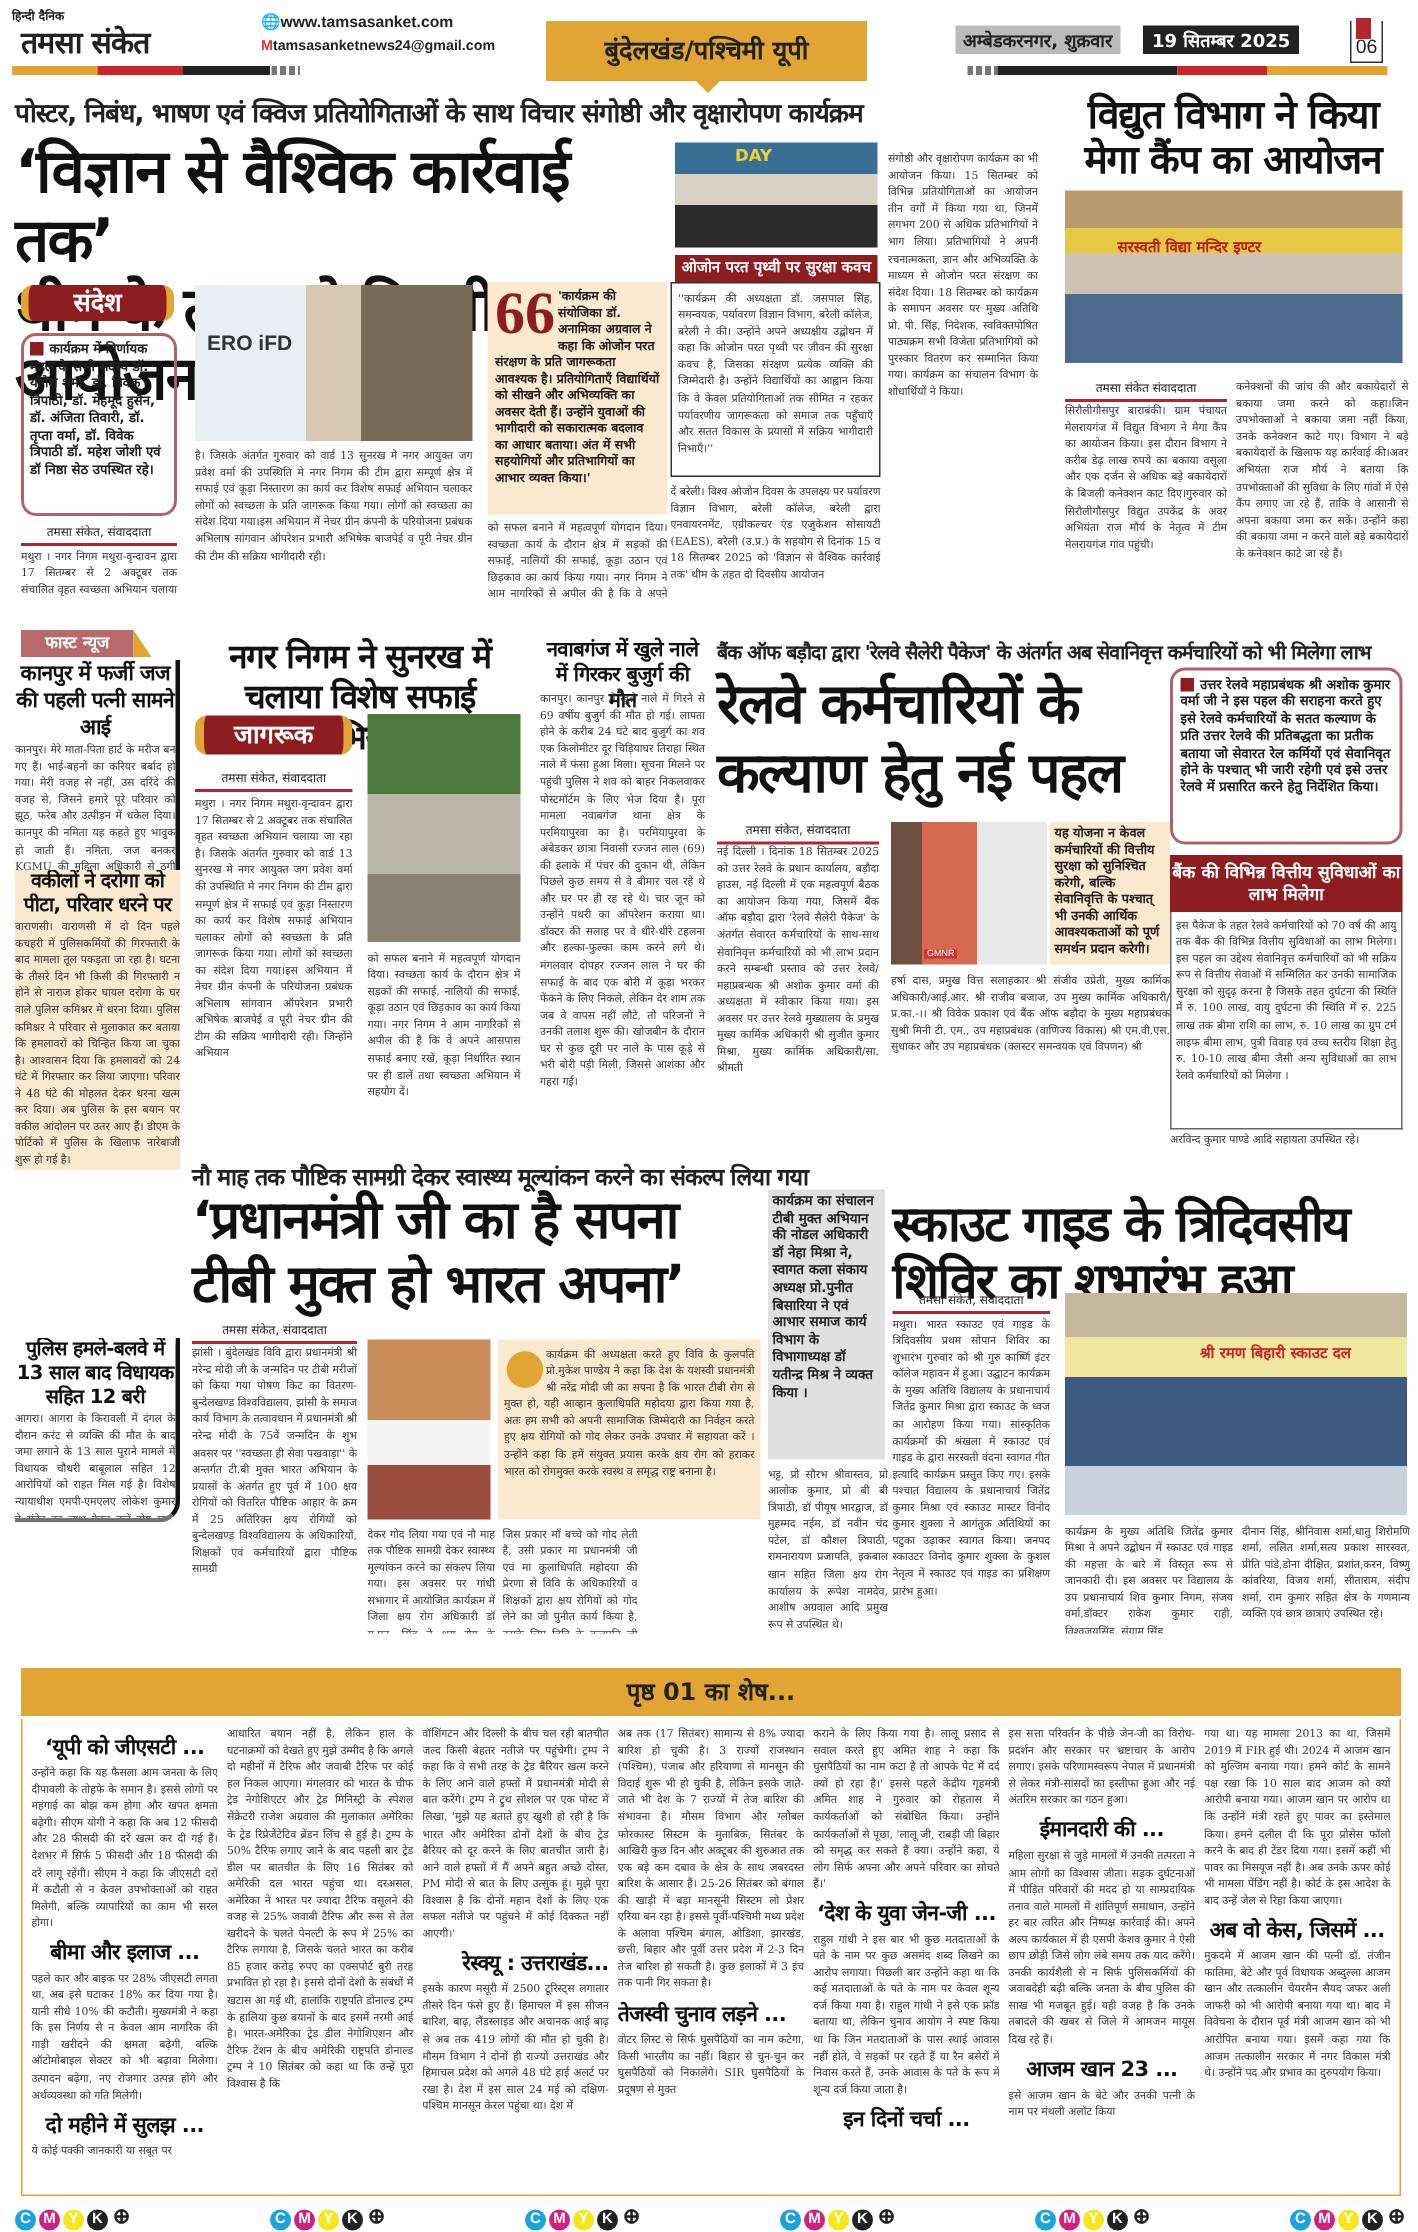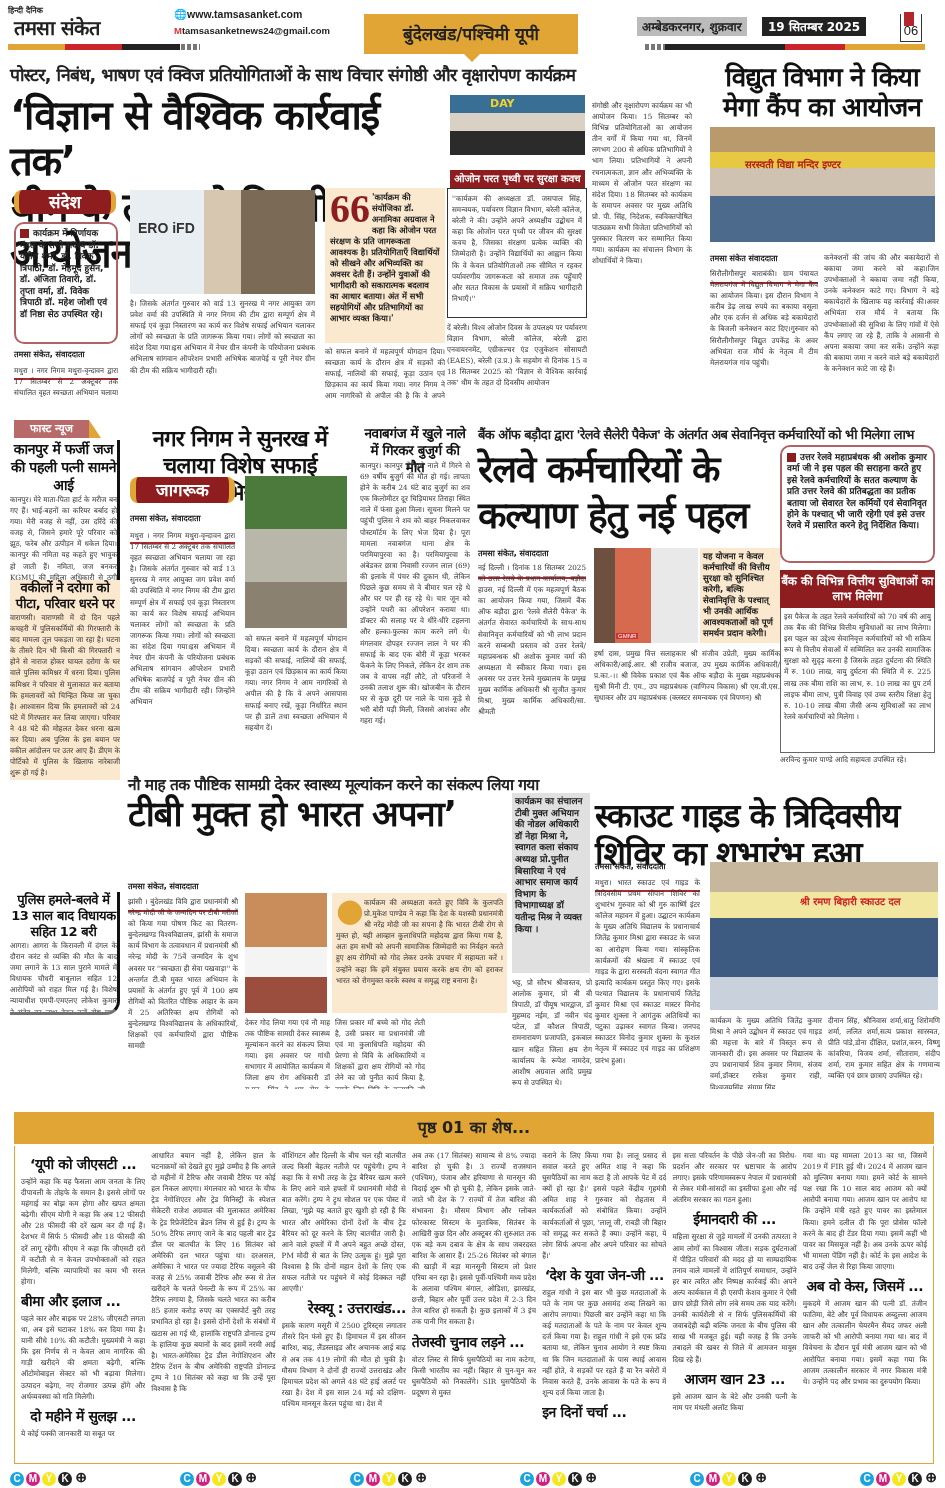--- a/index.html
+++ b/index.html
@@ -15,21 +15,21 @@
 .dateline{left:637px;top:17px;background:#bbb;font-size:12px;padding:1px 5px;font-weight:bold}
 .datebox{left:762px;top:17px;background:#222;color:#fff;font-size:12px;padding:1px 6px;font-weight:bold}
 .pageno{left:900px;top:14px;width:22px;height:28px;border:1px solid #333;border-top:0;font-size:13px;text-align:center;padding-top:9px;font-family:"Liberation Sans",sans-serif}
 .bookmark{left:904px;top:12px;width:10px;height:14px;background:#b3262c}
 .stripe{height:6px;top:44px}
 .h-kicker{font-weight:900;font-size:16px;letter-spacing:-0.6px;color:#222;white-space:nowrap}
 .h-big{font-weight:900;font-size:40px;line-height:46px;letter-spacing:-1.2px;color:#111}
 .h-mid{font-weight:900;font-size:27px;line-height:32px;letter-spacing:-0.8px;color:#111}
 .h-small{font-weight:900;font-size:14px;line-height:18px;letter-spacing:-0.4px;color:#111;text-align:center}
 .body{font-size:7.2px;line-height:11.1px;color:#333;text-align:justify;font-family:"DejaVu Serif",serif}
-.byline{font-size:8px;font-weight:bold;text-align:left;border-bottom:2px solid #b3262c;padding-bottom:19px}
+.byline{font-size:8px;font-weight:normal;text-align:center;border-bottom:2px solid #b3262c;padding-bottom:3px}
 .photo{background:linear-gradient(135deg,#8a7a5e,#c9b590 40%,#6e7f8f 70%,#4a5d6e)}
 .redlabel{background:#8e1d1f;color:#fff;font-weight:900;text-align:center}
 .quotebox{background:#fbe9cf}
 .sidebox{border:2px solid #b06266;border-radius:10px}
 .cmyk{font-size:10px;font-weight:bold;font-family:"Liberation Sans",sans-serif}
 .dot{display:inline-block;width:14px;height:14px;border-radius:50%;text-align:center;line-height:14px;color:#fff;margin-right:2px}
 .bullet{display:inline-block;width:9px;height:9px;background:#8e1d1f;margin-right:4px;vertical-align:middle}
 .cont-head{font-weight:900;font-size:14px;letter-spacing:-0.4px;margin:4px 0 3px;color:#111}
 </style>
 </head>
@@ -65,21 +65,21 @@
 .masthead .stripe[style*="left:400px"]{left:785px!important;width:60px!important}
 .masthead .stripe[style*="left:458px"]{left:845px!important;width:80px!important}
 .masthead .stripe[style*="left:65px"]{left:65px;width:57px}
 </style>
 
 <div class="abs h-kicker" style="left:10px;top:62px;font-size:17.5px">पोस्टर, निबंध, भाषण एवं क्विज प्रतियोगिताओं के साथ विचार संगोष्ठी और वृक्षारोपण कार्यक्रम</div>
 <div class="abs h-big" style="left:10px;top:92px;width:440px">
   <div>‘विज्ञान से वैश्विक कार्रवाई तक’</div>
   <div>थीम के तहत दो दिवसीय आयोजन</div>
 </div>
-<div class="abs photo" style="left:450px;top:95px;width:135px;height:60px;background:linear-gradient(180deg,#3a6f95 0 30%,#d9d2c4 30% 60%,#2b2b2b 60%)">
+<div class="abs photo" style="left:450px;top:95px;width:135px;height:70px;background:linear-gradient(180deg,#3a6f95 0 30%,#d9d2c4 30% 60%,#2b2b2b 60%)">
   <span style="position:absolute;left:40px;top:2px;color:#f2d22e;font-weight:900;font-size:11px">DAY</span>
 </div>
 <div class="abs redlabel" style="left:450px;top:170px;width:135px;height:18px;font-size:10px;line-height:18px">ओजोन परत पृथ्वी पर सुरक्षा कवच</div>
 <div class="abs body" style="left:592px;top:100px;width:100px;height:300px;overflow:hidden">संगोष्ठी और वृक्षारोपण कार्यक्रम का भी आयोजन किया। 15 सितम्बर को विभिन्न प्रतियोगिताओं का आयोजन तीन वर्गों में किया गया था, जिनमें लगभग 200 से अधिक प्रतिभागियों ने भाग लिया। प्रतिभागियों ने अपनी रचनात्मकता, ज्ञान और अभिव्यक्ति के माध्यम से ओजोन परत संरक्षण का संदेश दिया। 18 सितम्बर को कार्यक्रम के समापन अवसर पर मुख्य अतिथि प्रो. पी. सिंह, निदेशक, स्वविक्तपोषित पाठ्यक्रम सभी विजेता प्रतिभागियों को पुरस्कार वितरण कर सम्मानित किया गया। कार्यक्रम का संचालन विभाग के शोधार्थियों ने किया।</div>
 
 <div class="abs redlabel" style="left:14px;top:190px;width:102px;height:24px;font-size:17px;line-height:24px;border-radius:8px;border-left:5px solid #e0a534;border-right:5px solid #e0a534">संदेश</div>
 <div class="abs sidebox" style="left:14px;top:222px;width:104px;height:122px;padding:4px 4px;font-size:8.8px;line-height:11.5px;font-weight:bold">
   <span class="bullet"></span><span>कार्यक्रम में निर्णायक मंडल के सभी सदस्य डॉ. योगेश शर्मा, डॉ. विवेक त्रिपाठी, डॉ. मेहमूद हुसैन, डॉ. अंजिता तिवारी, डॉ. तृप्ता वर्मा, डॉ. विवेक त्रिपाठी डॉ. महेश जोशी एवं डॉ निष्ठा सेठ उपस्थित रहे।</span>
 </div>
 <div class="abs byline" style="left:14px;top:348px;width:104px">तमसा संकेत, संवाददाता</div>
@@ -149,20 +149,21 @@
 <div class="abs quotebox" style="left:700px;top:548px;width:80px;height:95px;padding:3px;font-size:8.5px;line-height:11px;font-weight:bold;overflow:hidden">यह योजना न केवल कर्मचारियों की वित्तीय सुरक्षा को सुनिश्चित करेगी, बल्कि सेवानिवृत्ति के पश्चात् भी उनकी आर्थिक आवश्यकताओं को पूर्ण समर्थन प्रदान करेगी।</div>
 <div class="abs body" style="left:594px;top:648px;width:186px;height:112px;overflow:hidden">हर्षा दास, प्रमुख वित्त सलाहकार श्री संजीव उप्रेती, मुख्य कार्मिक अधिकारी/आई.आर. श्री राजीव बजाज, उप मुख्य कार्मिक अधिकारी/प्र.का.-।। श्री विवेक प्रकाश एवं बैंक ऑफ बड़ौदा के मुख्य महाप्रबंधक सुश्री मिनी टी. एम., उप महाप्रबंधक (वाणिज्य विकास) श्री एम.वी.एस. सुधाकर और उप महाप्रबंधक (क्लस्टर समन्वयक एवं विपणन) श्री</div>
 <div class="abs redlabel" style="left:780px;top:570px;width:155px;height:38px;font-size:11.5px;line-height:15px;padding-top:4px">बैंक की विभिन्न वित्तीय सुविधाओं का लाभ मिलेगा</div>
 <div class="abs" style="left:780px;top:608px;width:155px;height:145px;border:1px solid #666;border-top:0;padding:3px;overflow:hidden">
   <div class="body">इस पैकेज के तहत रेलवे कर्मचारियों को 70 वर्ष की आयु तक बैंक की विभिन्न वित्तीय सुविधाओं का लाभ मिलेगा। इस पहल का उद्देश्य सेवानिवृत्त कर्मचारियों को भी सक्रिय रूप से वित्तीय सेवाओं में सम्मिलित कर उनकी सामाजिक सुरक्षा को सुदृढ़ करना है जिसके तहत दुर्घटना की स्थिति में रु. 100 लाख, वायु दुर्घटना की स्थिति में रु. 225 लाख तक बीमा राशि का लाभ, रु. 10 लाख का ग्रुप टर्म लाइफ बीमा लाभ, पुत्री विवाह एवं उच्च स्तरीय शिक्षा हेतु रु. 10-10 लाख बीमा जैसी अन्य सुविधाओं का लाभ रेलवे कर्मचारियों को मिलेगा ।</div>
 </div>
 <div class="abs body" style="left:780px;top:754px;width:160px;height:12px;overflow:hidden;white-space:nowrap">अरविन्द कुमार पाण्डे आदि सहायता उपस्थित रहे।</div>
 
 <div class="abs h-kicker" style="left:128px;top:773px;font-size:15.5px">नौ माह तक पौष्टिक सामग्री देकर स्वास्थ्य मूल्यांकन करने का संकल्प लिया गया</div>
 <div class="abs h-big" style="left:128px;top:793px;width:400px;font-size:35px;line-height:43px">
+  <div>‘प्रधानमंत्री जी का है सपना</div>
   <div>टीबी मुक्त हो भारत अपना’</div>
 </div>
 <div class="abs" style="left:512px;top:793px;width:78px;height:180px;background:#e0e0e0;padding:3px;font-size:9px;line-height:11.6px;font-weight:bold;overflow:hidden">कार्यक्रम का संचालन टीबी मुक्त अभियान की नोडल अधिकारी डॉ नेहा मिश्रा ने, स्वागत कला संकाय अध्यक्ष प्रो.पुनीत बिसारिया ने एवं आभार समाज कार्य विभाग के विभागाध्यक्ष डॉ यतीन्द्र मिश्र ने व्यक्त किया ।</div>
 <div class="abs byline" style="left:128px;top:880px;width:110px">तमसा संकेत, संवाददाता</div>
 <div class="abs body" style="left:128px;top:896px;width:110px;height:190px;overflow:hidden">झांसी । बुंदेलखंड विवि द्वारा प्रधानमंत्री श्री नरेन्द्र मोदी जी के जन्मदिन पर टीबी मरीजों को किया गया पोषण किट का वितरण- बुन्देलखण्ड विश्वविद्यालय, झांसी के समाज कार्य विभाग के तत्वावधान में प्रधानमंत्री श्री नरेन्द्र मोदी के 75वें जन्मदिन के शुभ अवसर पर ''स्वच्छता ही सेवा पखवाड़ा'' के अन्तर्गत टी.बी मुक्त भारत अभियान के प्रयासों के अंतर्गत हुए पूर्व में 100 क्षय रोगियों को वितरित पौष्टिक आहार के क्रम में 25 अतिरिक्त क्षय रोगियों को बुन्देलखण्ड विश्वविद्यालय के अधिकारियों, शिक्षकों एवं कर्मचारियों द्वारा पौष्टिक सामग्री</div>
 <div class="abs photo" style="left:245px;top:893px;width:82px;height:120px;background:linear-gradient(180deg,#c98d5b 0 45%,#f4f4f4 45% 70%,#9b4e3e 70%)"></div>
 <div class="abs quotebox" style="left:332px;top:893px;width:175px;height:120px;padding:4px;overflow:hidden">
   <span style="float:left;color:#e0a534;font-size:32px;line-height:26px;font-weight:900">●</span>
   <div class="body">कार्यक्रम की अध्यक्षता करते हुए विवि के कुलपति प्रो.मुकेश पाण्डेय ने कहा कि देश के यशस्वी प्रधानमंत्री श्री नरेंद्र मोदी जी का सपना है कि भारत टीबी रोग से मुक्त हो, यही आव्हान कुलाधिपति महोदया द्वारा किया गया है, अतः हम सभी को अपनी सामाजिक जिम्मेदारी का निर्वहन करते हुए क्षय रोगियों को गोद लेकर उनके उपचार में सहायता करें । उन्होंने कहा कि हमें संयुक्त प्रयास करके क्षय रोग को हराकर भारत को रोगमुक्त करके स्वस्थ व समृद्ध राष्ट्र बनाना है।</div>
 </div>
@@ -180,21 +181,21 @@
   <span style="position:absolute;left:90px;top:32px;color:#c22;font-weight:900;font-size:10px;width:110px">श्री रमण बिहारी स्काउट दल</span>
 </div>
 <div class="abs body" style="left:710px;top:1015px;width:112px;height:74px;overflow:hidden">कार्यक्रम के मुख्य अतिथि जितेंद्र कुमार मिश्रा ने अपने उद्बोधन में स्काउट एवं गाइड की महत्ता के बारे में विस्तृत रूप से जानकारी दी। इस अवसर पर विद्यालय के उप प्रधानाचार्य शिव कुमार निगम, संजय वर्मा,डॉक्टर राकेश कुमार राही, विश्वजयसिंह, संग्राम सिंह,</div>
 <div class="abs body" style="left:828px;top:1015px;width:112px;height:74px;overflow:hidden">दीनान सिंह, श्रीनिवास शर्मा,धातु शिरोमणि शर्मा, ललित शर्मा,सत्य प्रकाश सारस्वत, प्रीति पांडे,डोना दीक्षित, प्रशांत,करन, विष्णु कांवरिया, विजय शर्मा, सीताराम, संदीप शर्मा, राम कुमार सहित क्षेत्र के गणमान्य व्यक्ति एवं छात्र छात्राएं उपस्थित रहे।</div>
 
 <div class="abs" style="left:14px;top:1112px;width:920px;height:32px;background:#e0a534;text-align:center;font-size:16px;line-height:32px;font-weight:bold">पृष्ठ 01 का शेष...</div>
 <div class="abs" id="cont-wrap" style="left:14px;top:1146px;width:920px;height:318px;border:1.5px solid #e0a534;border-top:0;display:flex;gap:6px;padding:4px 6px;overflow:hidden">
     <div style="flex: 1 1 0%; overflow: hidden;">
       <div class="cont-head" style="text-align: center;">‘यूपी को जीएसटी ...</div>
       <div class="body">उन्होंने कहा कि यह फैसला आम जनता के लिए दीपावली के तोहफे के समान है। इससे लोगों पर महंगाई का बोझ कम होगा और खपत क्षमता बढ़ेगी। सीएम योगी ने कहा कि अब 12 फीसदी और 28 फीसदी की दरें खत्म कर दी गई हैं। देशभर में सिर्फ 5 फीसदी और 18 फीसदी की दरें लागू रहेंगी। सीएम ने कहा कि जीएसटी दरों में कटौती से न केवल उपभोक्ताओं को राहत मिलेगी, बल्कि व्यापारियों का काम भी सरल होगा।</div>
-      <div class="cont-head" style="text-align: left;">बीमा और इलाज ...</div>
+      <div class="cont-head" style="text-align: center;">बीमा और इलाज ...</div>
       <div class="body">पहले कार और बाइक पर 28% जीएसटी लगता था, अब इसे घटाकर 18% कर दिया गया है। यानी सीधे 10% की कटौती। मुख्यमंत्री ने कहा कि इस निर्णय से न केवल आम नागरिक की गाड़ी खरीदने की क्षमता बढ़ेगी, बल्कि ऑटोमोबाइल सेक्टर को भी बढ़ावा मिलेगा। उत्पादन बढ़ेगा, नए रोजगार उत्पन्न होंगे और अर्थव्यवस्था को गति मिलेगी।</div>
       <div class="cont-head" style="text-align: center;">दो महीने में सुलझ ...</div>
       <div class="body">ये कोई पक्की जानकारी या सबूत पर</div>
     </div>
     <div style="flex: 1 1 0%; overflow: hidden;">
       <div class="body">आधारित बयान नहीं है, लेकिन हाल के घटनाक्रमों को देखते हुए मुझे उम्मीद है कि अगले दो महीनों में टैरिफ और जवाबी टैरिफ पर कोई हल निकल आएगा। मंगलवार को भारत के चीफ ट्रेड नेगोशिएटर और ट्रेड मिनिस्ट्री के स्पेशल सेक्रेटरी राजेश अग्रवाल की मुलाकात अमेरिका के ट्रेड रिप्रेजेंटेटिव ब्रेंडन लिंच से हुई है। ट्रम्प के 50% टैरिफ लगाए जाने के बाद पहली बार ट्रेड डील पर बातचीत के लिए 16 सितंबर को अमेरिकी दल भारत पहुंचा था। दरअसल, अमेरिका ने भारत पर ज्यादा टैरिफ वसूलने की वजह से 25% जवाबी टैरिफ और रूस से तेल खरीदने के चलते पेनल्टी के रूप में 25% का टैरिफ लगाया है, जिसके चलते भारत का करीब 85 हजार करोड़ रुपए का एक्सपोर्ट बुरी तरह प्रभावित हो रहा है। इससे दोनों देशों के संबंधों में खटास आ गई थी, हालांकि राष्ट्रपति डोनाल्ड ट्रम्प के हालिया कुछ बयानों के बाद इसमें नरमी आई है। भारत-अमेरिका ट्रेड डील नेगोशिएशन और टैरिफ टेंशन के बीच अमेरिकी राष्ट्रपति डोनाल्ड ट्रम्प ने 10 सितंबर को कहा था कि उन्हें पूरा विश्वास है कि</div>
     </div>
     <div style="flex: 1 1 0%; overflow: hidden;">
       <div class="body">वॉशिंगटन और दिल्ली के बीच चल रही बातचीत जल्द किसी बेहतर नतीजे पर पहुंचेगी। ट्रम्प ने कहा कि वे सभी तरह के ट्रेड बैरियर खत्म करने के लिए आने वाले हफ्तों में प्रधानमंत्री मोदी से बात करेंगे। ट्रम्प ने ट्रुथ सोशल पर एक पोस्ट में लिखा, 'मुझे यह बताते हुए खुशी हो रही है कि भारत और अमेरिका दोनों देशों के बीच ट्रेड बैरियर को दूर करने के लिए बातचीत जारी है। आने वाले हफ्तों में मैं अपने बहुत अच्छे दोस्त, PM मोदी से बात के लिए उत्सुक हूं। मुझे पूरा विश्वास है कि दोनों महान देशों के लिए एक सफल नतीजे पर पहुंचने में कोई दिक्कत नहीं आएगी।'</div>
       <div class="cont-head" style="text-align: right;">रेस्क्यू : उत्तराखंड...</div>
@@ -202,21 +203,21 @@
     </div>
     <div style="flex: 1 1 0%; overflow: hidden;">
       <div class="body">अब तक (17 सितंबर) सामान्य से 8% ज्यादा बारिश हो चुकी है। 3 राज्यों राजस्थान (पश्चिम), पंजाब और हरियाणा से मानसून की विदाई शुरू भी हो चुकी है, लेकिन इसके जाते-जाते भी देश के 7 राज्यों में तेज बारिश की संभावना है। मौसम विभाग और ग्लोबल फोरकास्ट सिस्टम के मुताबिक, सितंबर के आखिरी कुछ दिन और अक्टूबर की शुरुआत तक एक बड़े कम दबाव के क्षेत्र के साथ जबरदस्त बारिश के आसार हैं। 25-26 सितंबर को बंगाल की खाड़ी में बड़ा मानसूनी सिस्टम लो प्रेशर एरिया बन रहा है। इससे पूर्वी-पश्चिमी मध्य प्रदेश के अलावा पश्चिम बंगाल, ओडिशा, झारखंड, छत्ती, बिहार और पूर्वी उत्तर प्रदेश में 2-3 दिन तेज बारिश हो सकती है। कुछ इलाकों में 3 इंच तक पानी गिर सकता है।</div>
       <div class="cont-head" style="text-align: left;">तेजस्वी चुनाव लड़ने ...</div>
       <div class="body">वोटर लिस्ट से सिर्फ घुसपैठियों का नाम कटेगा, किसी भारतीय का नहीं। बिहार से चुन-चुन कर घुसपैठियों को निकालेंगे। SIR घुसपैठियों के प्रदूषण से मुक्त</div>
     </div>
     <div style="flex: 1 1 0%; overflow: hidden;">
       <div class="body">कराने के लिए किया गया है। लालू प्रसाद से सवाल करते हुए अमित शाह ने कहा कि घुसपैठियों का नाम कटा है तो आपके पेट में दर्द क्यों हो रहा है।' इससे पहले केंद्रीय गृहमंत्री अमित शाह ने गुरुवार को रोहतास में कार्यकर्ताओं को संबोधित किया। उन्होंने कार्यकर्ताओं से पूछा, 'लालू जी, राबड़ी जी बिहार को समृद्ध कर सकते हैं क्या। उन्होंने कहा, ये लोग सिर्फ अपना और अपने परिवार का सोचते हैं।'</div>
       <div class="cont-head" style="text-align: center;">‘देश के युवा जेन-जी ...</div>
       <div class="body">राहुल गांधी ने इस बार भी कुछ मतदाताओं के पते के नाम पर कुछ असमंद शब्द लिखने का आरोप लगाया। पिछली बार उन्होंने कहा था कि कई मतदाताओं के पते के नाम पर केवल शून्य दर्ज किया गया है। राहुल गांधी ने इसे एक फ्रॉड बताया था, लेकिन चुनाव आयोग ने स्पष्ट किया था कि जिन मतदाताओं के पास स्थाई आवास नहीं होते, वे सड़कों पर रहते हैं या रैन बसेरों में निवास करते हैं, उनके आवास के पते के रूप में शून्य दर्ज किया जाता है।</div>
-      <div class="cont-head" style="text-align: left;">इन दिनों चर्चा ...</div>
+      <div class="cont-head" style="text-align: center;">इन दिनों चर्चा ...</div>
     </div>
     <div style="flex: 1 1 0%; overflow: hidden;">
       <div class="body">इस सत्ता परिवर्तन के पीछे जेन-जी का विरोध-प्रदर्शन और सरकार पर भ्रष्टाचार के आरोप लगाए। इसके परिणामस्वरूप नेपाल में प्रधानमंत्री से लेकर मंत्री-सांसदों का इस्तीफा हुआ और नई अंतरिम सरकार का गठन हुआ।</div>
       <div class="cont-head" style="text-align: center;">ईमानदारी की ...</div>
       <div class="body">महिला सुरक्षा से जुड़े मामलों में उनकी तत्परता ने आम लोगों का विश्वास जीता। सड़क दुर्घटनाओं में पीड़ित परिवारों की मदद हो या साम्प्रदायिक तनाव वाले मामलों में शांतिपूर्ण समाधान, उन्होंने हर बार त्वरित और निष्पक्ष कार्रवाई की। अपने अल्प कार्यकाल में ही एसपी केशव कुमार ने ऐसी छाप छोड़ी जिसे लोग लंबे समय तक याद करेंगे। उनकी कार्यशैली से न सिर्फ पुलिसकर्मियों की जवाबदेही बढ़ी बल्कि जनता के बीच पुलिस की साख भी मजबूत हुई। यही वजह है कि उनके तबादले की खबर से जिले में आमजन मायूस दिख रहे हैं।</div>
       <div class="cont-head" style="text-align: center;">आजम खान 23 ...</div>
       <div class="body">इसे आजम खान के बेटे और उनकी पत्नी के नाम पर मंथली अलॉट किया</div>
     </div>
     <div style="flex: 1 1 0%; overflow: hidden;">
       <div class="body">गया था। यह मामला 2013 का था, जिसमें 2019 में FIR हुई थी। 2024 में आजम खान को मुल्जिम बनाया गया। हमने कोर्ट के सामने पक्ष रखा कि 10 साल बाद आजम को क्यों आरोपी बनाया गया। आजम खान पर आरोप था कि उन्होंने मंत्री रहते हुए पावर का इस्तेमाल किया। हमने दलील दी कि पूरा प्रोसेस फॉलो करने के बाद ही टेंडर दिया गया। इसमें कहीं भी पावर का मिसयूज नहीं है। अब उनके ऊपर कोई भी मामला पेंडिंग नहीं है। कोर्ट के इस आदेश के बाद उन्हें जेल से रिहा किया जाएगा।</div>

